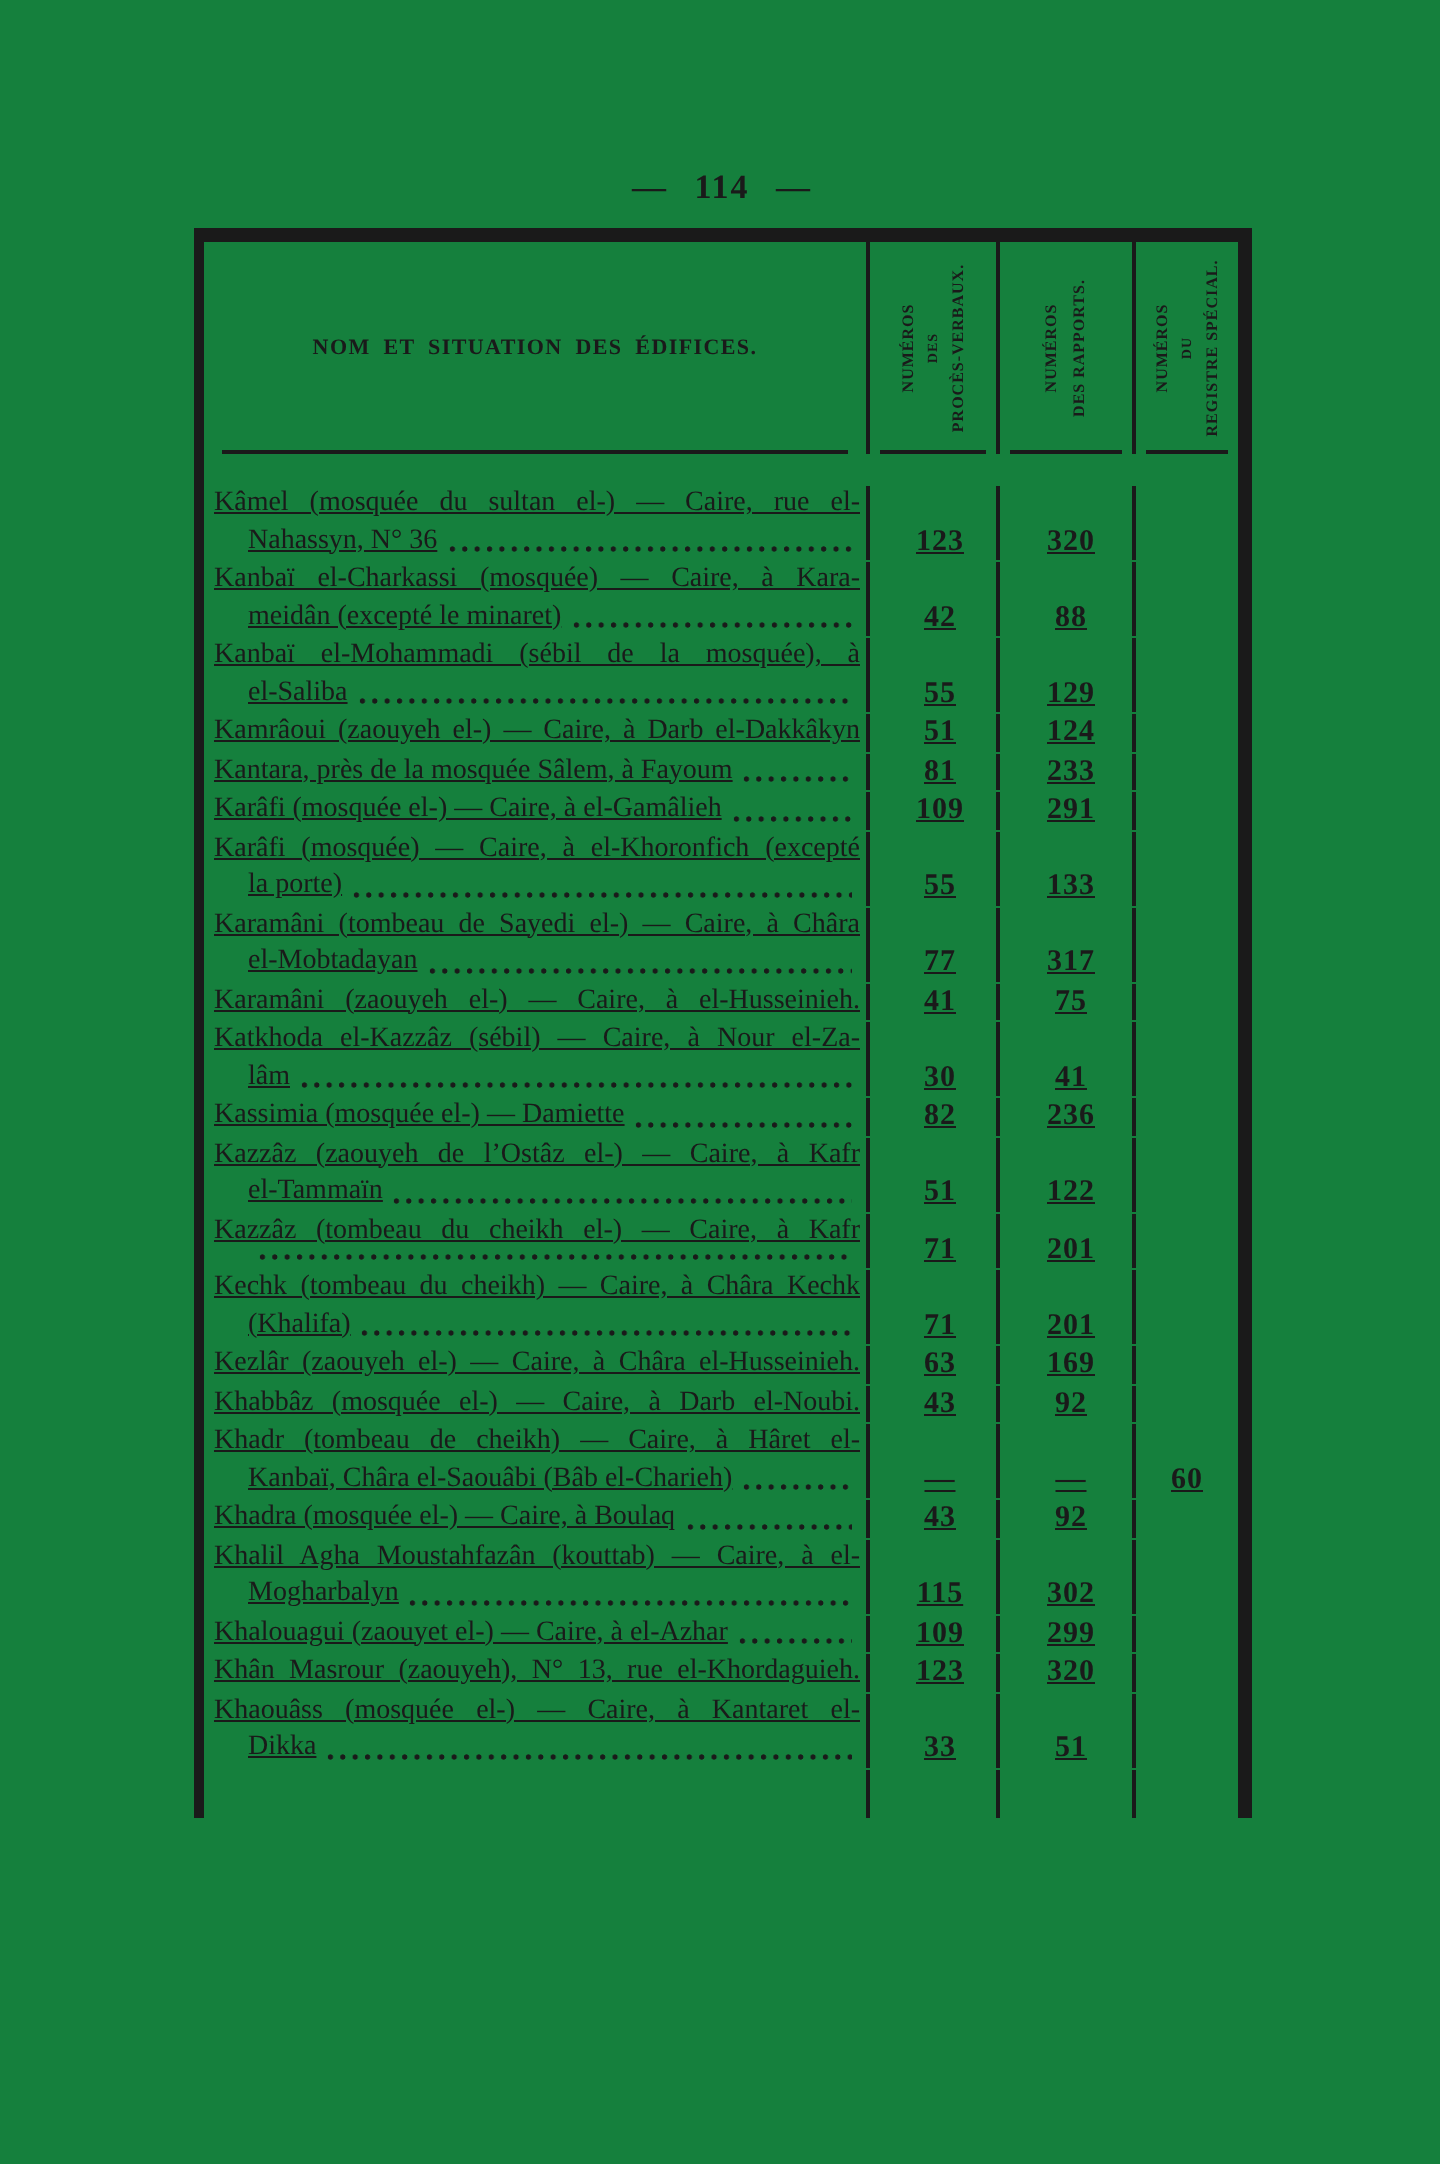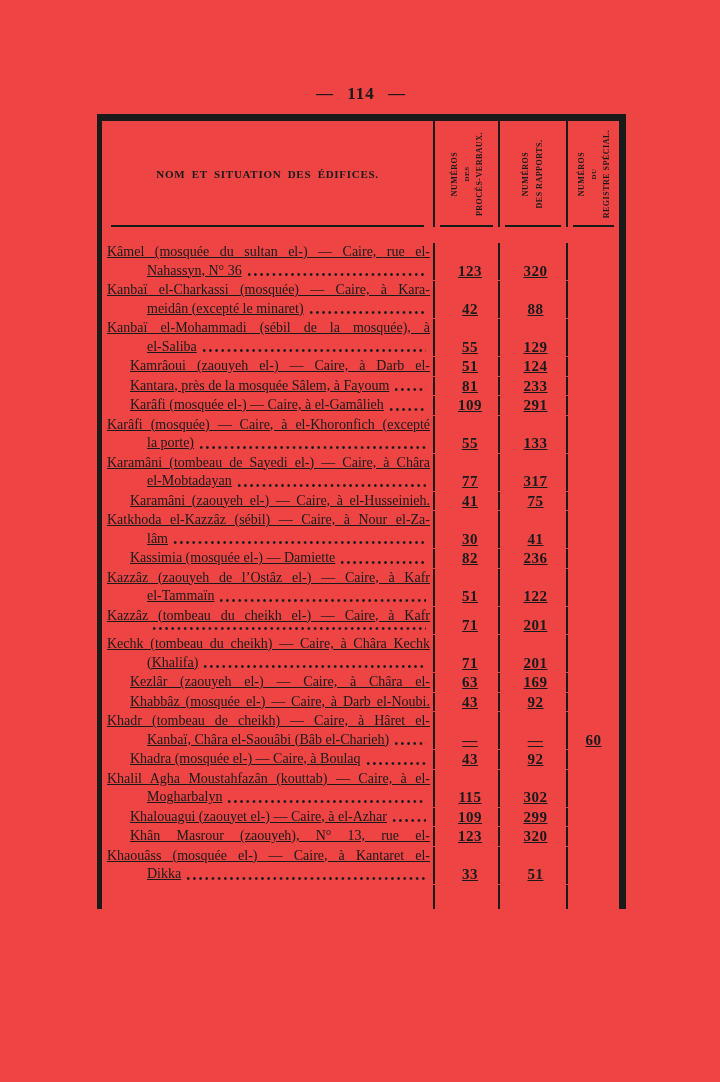--- a/index.html
+++ b/index.html
@@ -1,18 +1,18 @@
 <!DOCTYPE html>
 <html><head>
 <meta charset="utf-8">
 <style>
   html,body{margin:0;padding:0;background:#ffffff;}
   body{width:720px;height:1082px;overflow:hidden;
        font-family:"Liberation Serif","DejaVu Serif",serif;color:#1a1a1a;}
-  .sheet{position:relative;width:720px;height:1082px;background:#ef4444;}
+  .sheet{position:relative;width:720px;height:1082px;background:#15803d;}
   .pageno{position:absolute;top:84px;left:0;width:722px;text-align:center;
           font-size:17px;font-weight:700;letter-spacing:1px;word-spacing:8px;}
   .table{position:absolute;left:97px;top:114px;width:529px;box-sizing:border-box;
          border-top:7px solid #1a1a1a;border-left:5px solid #1a1a1a;border-right:7px solid #1a1a1a;}
   .thead{display:flex;height:106px;}
   .cell{box-sizing:border-box;position:relative;}
   .c-name{width:333px;border-right:2px solid #1a1a1a;}
   .c-pv{width:65px;border-right:2px solid #1a1a1a;}
   .c-rap{width:68px;border-right:2px solid #1a1a1a;}
   .c-reg{flex:1;}
@@ -24,21 +24,21 @@
         transform:translate(-50%,-50%) rotate(-90deg);
         text-align:center;font-size:8px;font-weight:700;letter-spacing:.5px;line-height:14px;}
   .vline{display:block;white-space:nowrap;}
   .vline.sm{font-size:7px;line-height:11px;}
   .tbody{padding-top:16px;text-decoration:underline;}
   .row{display:flex;margin-bottom:1px;}
   .row .c-name{padding:0 3px 0 5px;font-size:14px;line-height:18.5px;}
   .line{text-align:justify;text-align-last:justify;overflow:hidden;white-space:nowrap;}
   .line.jfull{white-space:normal;height:18.5px;}
   .cont{padding-left:17px;}
-  .lastline{display:flex;align-items:center;margin-left:23px;}
+  .lastline{display:flex;align-items:center;}
   .txt{white-space:pre;}
   .txt.fill{display:block;flex:1;white-space:normal;text-align:justify;text-align-last:justify;height:18.5px;overflow:hidden;}
   .leader{flex:1;align-self:flex-end;height:7px;margin:0 4px 2px 5px;
           background-image:radial-gradient(circle at 2.2px 3.5px,#1a1a1a 1.15px,transparent 1.5px);
           background-size:6.2px 7px;background-repeat:repeat-x;}
   .numcell{display:flex;align-items:flex-end;justify-content:center;
            font-size:15px;font-weight:700;line-height:18.5px;letter-spacing:.5px;}
   .c-pv.numcell{padding-left:7px;}
   .c-rap.numcell{padding-left:5px;}
   .spacer{height:24px;margin-bottom:0;}

